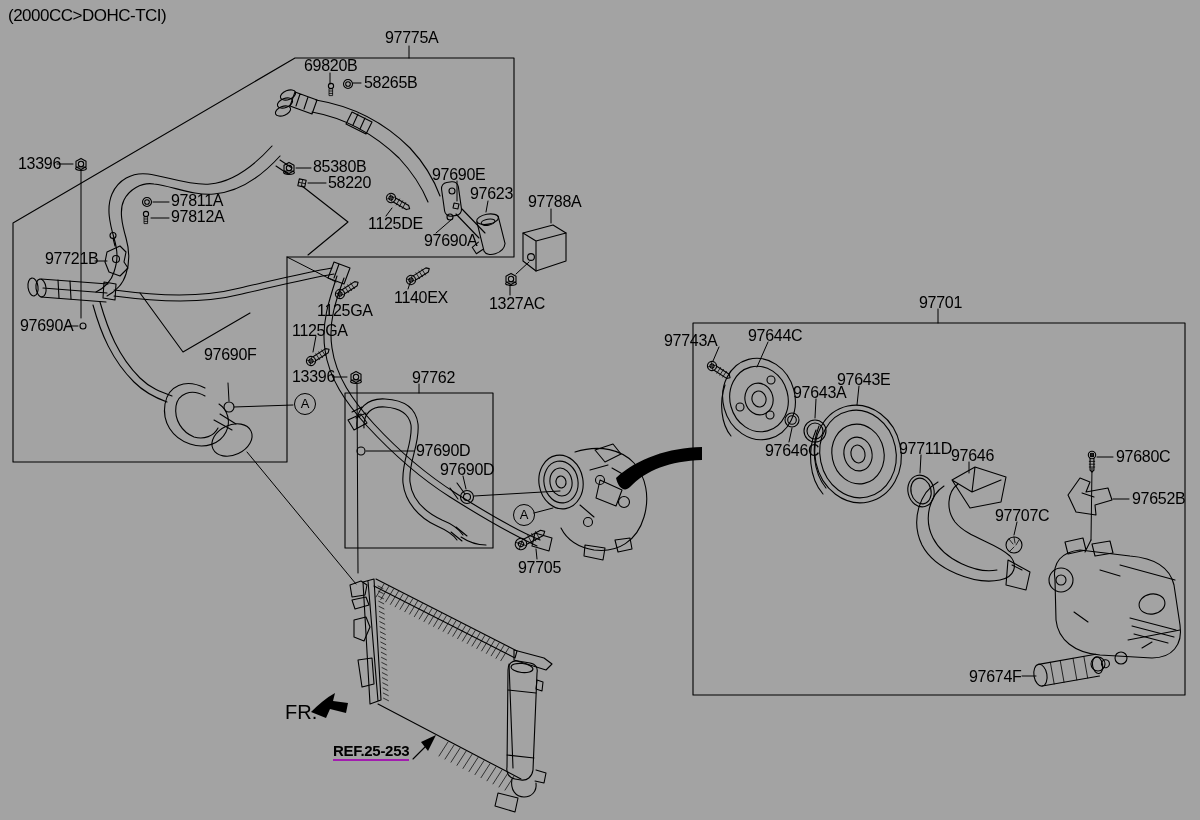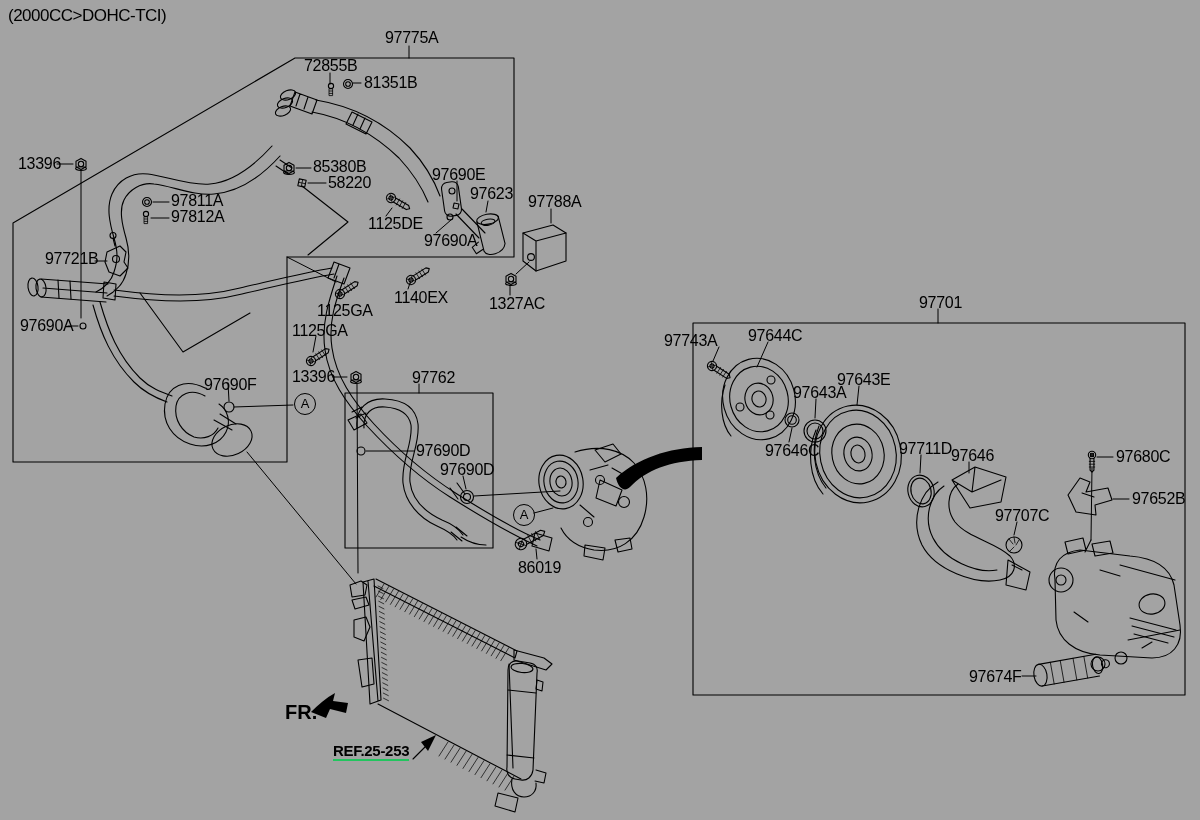--- a/index.html
+++ b/index.html
@@ -2,22 +2,22 @@
 <html><head>
 <meta charset="utf-8">
 <style>
   html,body{margin:0;padding:0;background:#fff;}
   #stage{position:relative;width:1200px;height:820px;background:#a3a3a3;overflow:hidden;
          font-family:"Liberation Sans","DejaVu Sans",sans-serif;color:#000;}
   #art{position:absolute;left:0;top:0;}
   #art *{vector-effect:non-scaling-stroke;}
   .lbl{position:absolute;font-size:16px;line-height:14px;letter-spacing:-0.3px;white-space:nowrap;}
   .title{font-size:17px;letter-spacing:-0.5px;}
-  .big{font-size:20px;font-weight:bold;letter-spacing:0;}
-  .ref{font-size:15px;font-weight:bold;border-bottom:2px solid #22c55e;padding-bottom:1px;}
+  .big{font-size:20px;font-weight:normal;letter-spacing:0;}
+  .ref{font-size:15px;font-weight:bold;border-bottom:2px solid #a21caf;padding-bottom:1px;}
   .amark{position:absolute;width:20px;height:20px;border:1.3px solid #000;border-radius:50%;
          text-align:center;line-height:19px;font-size:13px;}
 </style>
 </head>
 <body>
 
 <div id="stage">
 
 <svg id="art" width="1200" height="820" viewBox="0 0 1200 820" stroke="#000" fill="none" stroke-width="1.1" stroke-linejoin="round" stroke-linecap="round">
 
@@ -299,44 +299,44 @@
       <path d="M115,246 L113,238"></path>
           <circle cx="113" cy="235.5" r="3"></circle>
     </g>
     <circle cx="229" cy="407" r="5"></circle>
   </g>
 </svg>
 
   <div class="lbl title" style="left:8px;top:9px">(2000CC&gt;DOHC-TCI)</div>
 
   <div class="lbl" style="left:385px;top:31px">97775A</div>
-  <div class="lbl" style="left:304px;top:59px">72855B</div>
-  <div class="lbl" style="left:364px;top:76px">81351B</div>
+  <div class="lbl" style="left:304px;top:59px">69820B</div>
+  <div class="lbl" style="left:364px;top:76px">58265B</div>
   <div class="lbl" style="left:18px;top:157px">13396</div>
   <div class="lbl" style="left:313px;top:160px">85380B</div>
   <div class="lbl" style="left:328px;top:176px">58220</div>
   <div class="lbl" style="left:432px;top:168px">97690E</div>
   <div class="lbl" style="left:470px;top:187px">97623</div>
   <div class="lbl" style="left:528px;top:195px">97788A</div>
   <div class="lbl" style="left:171px;top:194px">97811A</div>
   <div class="lbl" style="left:171px;top:210px">97812A</div>
   <div class="lbl" style="left:368px;top:217px">1125DE</div>
   <div class="lbl" style="left:424px;top:234px">97690A</div>
   <div class="lbl" style="left:45px;top:252px">97721B</div>
   <div class="lbl" style="left:20px;top:319px">97690A</div>
   <div class="lbl" style="left:317px;top:304px">1125GA</div>
   <div class="lbl" style="left:394px;top:291px">1140EX</div>
   <div class="lbl" style="left:489px;top:297px">1327AC</div>
   <div class="lbl" style="left:292px;top:324px">1125GA</div>
-  <div class="lbl" style="left:204px;top:378px">97690F</div>
+  <div class="lbl" style="left:204px;top:348px">97690F</div>
   <div class="lbl" style="left:292px;top:370px">13396</div>
   <div class="lbl" style="left:412px;top:371px">97762</div>
   <div class="lbl" style="left:416px;top:444px">97690D</div>
   <div class="lbl" style="left:440px;top:463px">97690D</div>
-  <div class="lbl" style="left:518px;top:561px">86019</div>
+  <div class="lbl" style="left:518px;top:561px">97705</div>
   <div class="lbl" style="left:919px;top:296px">97701</div>
   <div class="lbl" style="left:664px;top:334px">97743A</div>
   <div class="lbl" style="left:748px;top:329px">97644C</div>
   <div class="lbl" style="left:837px;top:373px">97643E</div>
   <div class="lbl" style="left:793px;top:386px">97643A</div>
   <div class="lbl" style="left:765px;top:444px">97646C</div>
   <div class="lbl" style="left:899px;top:442px">97711D</div>
   <div class="lbl" style="left:951px;top:449px">97646</div>
   <div class="lbl" style="left:1116px;top:450px">97680C</div>
   <div class="lbl" style="left:1132px;top:492px">97652B</div>

